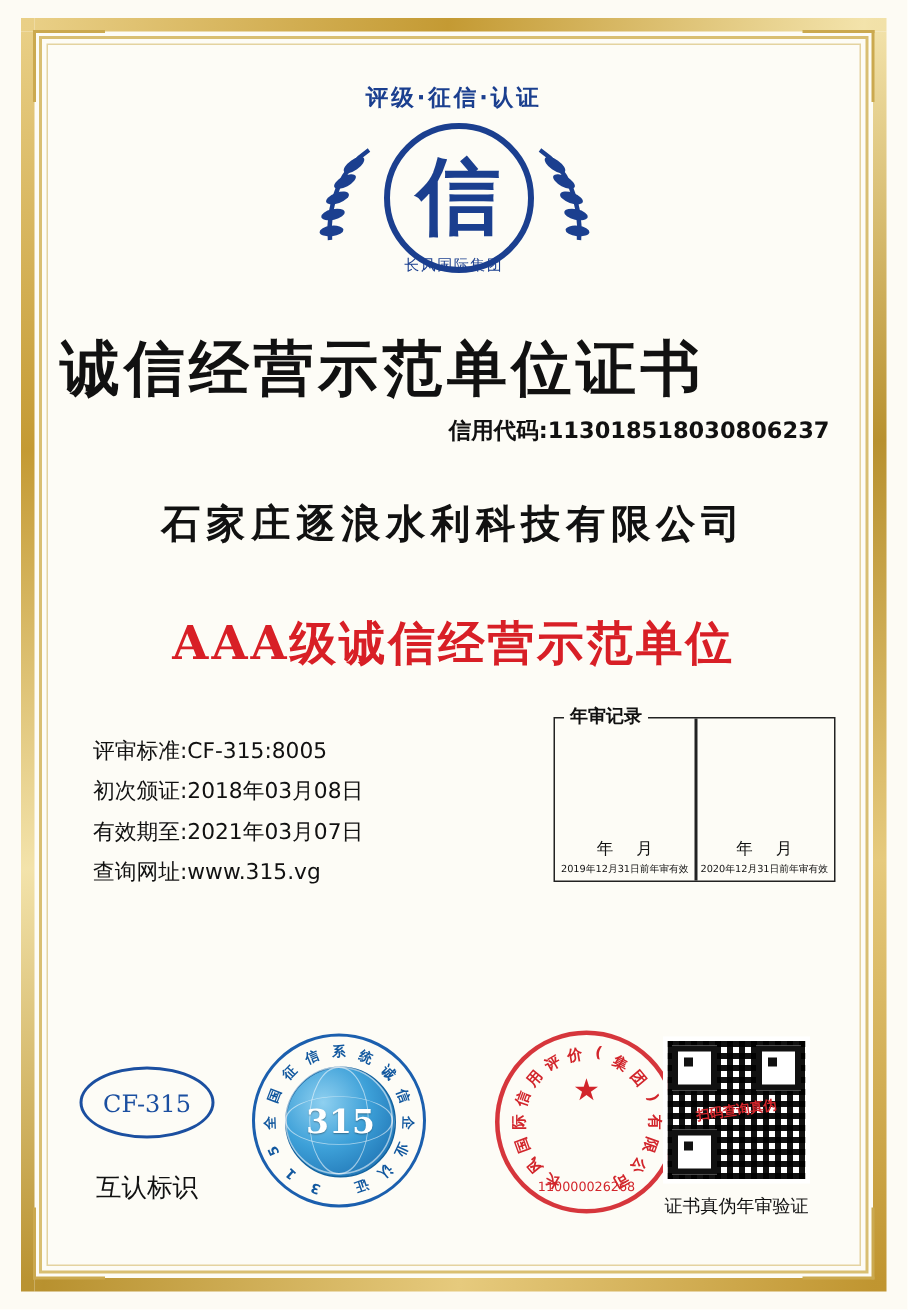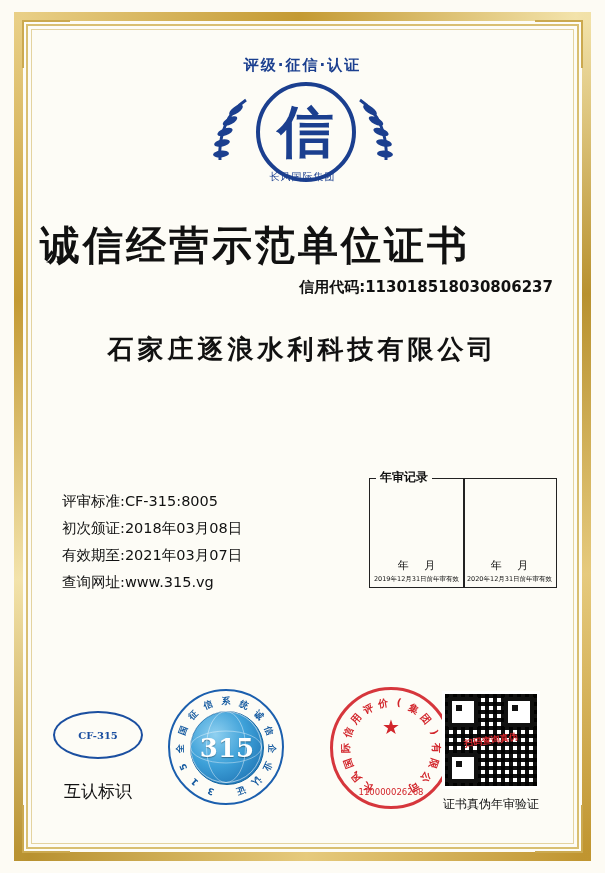--- a/index.html
+++ b/index.html
@@ -269,22 +269,22 @@
     width: 86px;
     height: 44px;
     border: 2.5px solid #1b4fa0;
     border-radius: 50%;
     display: flex;
     align-items: center;
     justify-content: center;
     margin: 0 auto;
   }
   .cf-oval span {
-    font-size: 10px;
-    font-weight: bold;
+    font-size: 16px;
+    font-weight: normal;
     color: #1b4fa0;
     font-family: "DejaVu Serif", serif;
   }
   .cf-label {
     margin-top: 21px;
     font-size: 17px;
     color: #111;
     font-family: "DejaVu Sans", sans-serif;
   }
 
@@ -306,21 +306,21 @@
     left: 22px; top: 22px;
     width: 72px; height: 72px;
     border-radius: 50%;
     background: radial-gradient(circle at 34% 32%, #8fd0f0 0%, #3da0d8 45%, #1463a6 100%);
     border: 1.5px solid #11629f;
     display: flex;
     align-items: center;
     justify-content: center;
   }
   .globe-ball span {
-    font-size: 26px;
+    font-size: 22px;
     font-weight: bold;
     color: #ffffff;
     font-family: "DejaVu Serif", serif;
     text-shadow: 0 1px 1px rgba(0,0,0,.35);
   }
   .globe-meridian {
     position: absolute;
     left: 22px; top: 22px;
     width: 72px; height: 72px;
     border-radius: 50%;
@@ -510,20 +510,21 @@
     </div>
 
     <div class="main-title">诚信经营示范单位证书</div>
 
     <div class="credit-code">
       <span>信用代码:</span><span>113018518030806237</span>
     </div>
 
     <div class="company">石家庄逐浪水利科技有限公司</div>
 
+    <div class="grade">AAA级诚信经营示范单位</div>
 
     <div class="details">
       <div>评审标准:CF-315:8005</div>
       <div>初次颁证:2018年03月08日</div>
       <div>有效期至:2021年03月07日</div>
       <div>查询网址:www.315.vg</div>
     </div>
 
     <div class="review-box">
       <div class="review-title">年审记录</div>

